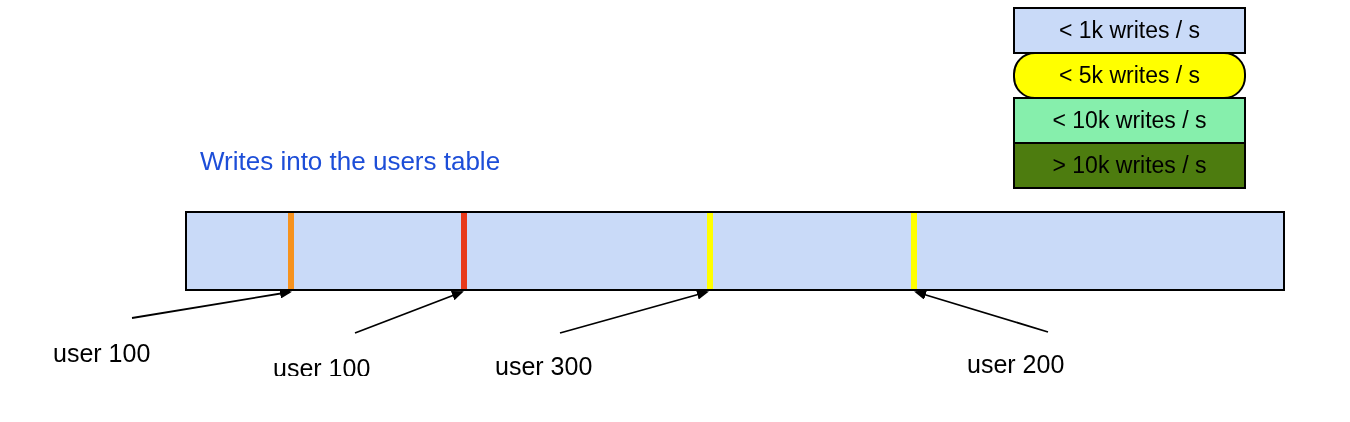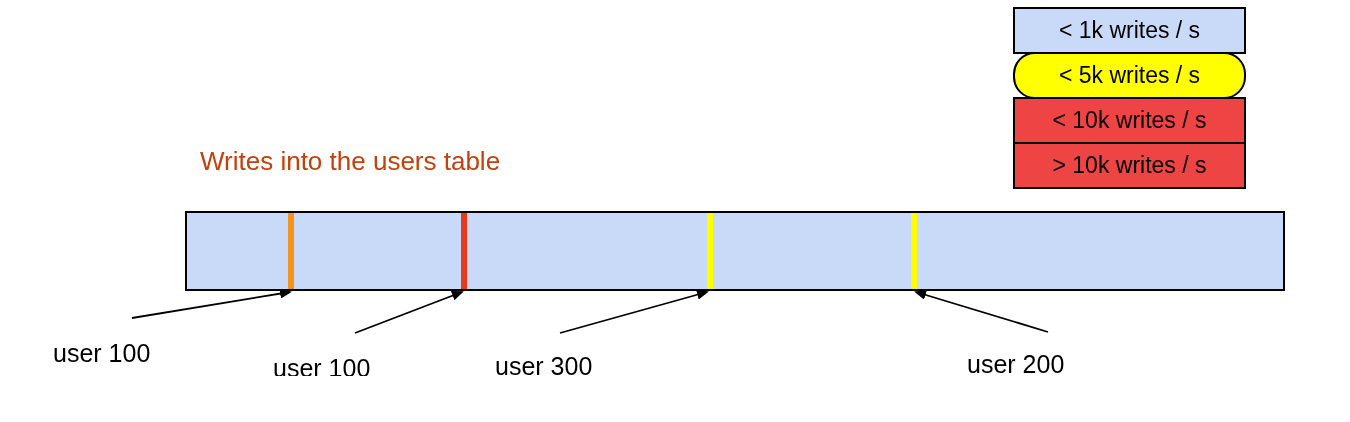--- a/index.html
+++ b/index.html
@@ -14,21 +14,21 @@
     overflow: hidden;
   }
 
   
   .diagram-title {
     position: absolute;
     left: 200px;
     top: 148px;
     font-size: 26px;
     line-height: 1;
-    color: #c2410c;
+    color: #1d4ed8;
     white-space: nowrap;
   }
 
   
   .legend {
     position: absolute;
     left: 1013px;
     top: 7px;
     width: 233px;
   }
@@ -92,24 +92,24 @@
 
 <div class="canvas">
 
   <div class="legend">
     <div class="legend-row" style="background: rgb(201, 218, 248);">
       <span>&lt; 1k writes / s</span>
     </div>
     <div class="legend-row" style="background: rgb(255, 255, 0); border-radius: 22px;">
       <span>&lt; 5k writes / s</span>
     </div>
-    <div class="legend-row" style="background: #ef4444;">
+    <div class="legend-row" style="background: #86efac;">
       <span>&lt; 10k writes / s</span>
     </div>
-    <div class="legend-row" style="background: #ef4444;">
+    <div class="legend-row" style="background: #4d7c0f;">
       <span>&gt; 10k writes / s</span>
     </div>
   </div>
 
   <div class="diagram-title">Writes into the users table</div>
 
   <div class="table-bar" style="background: rgb(201, 218, 248);">
     <div class="marker marker-user-100" style="background: rgb(246, 146, 30);"></div>
     <div class="marker marker-user-200" style="background: rgb(232, 57, 26);"></div>
     <div class="marker marker-user-300" style="background: rgb(255, 255, 0);"></div>

